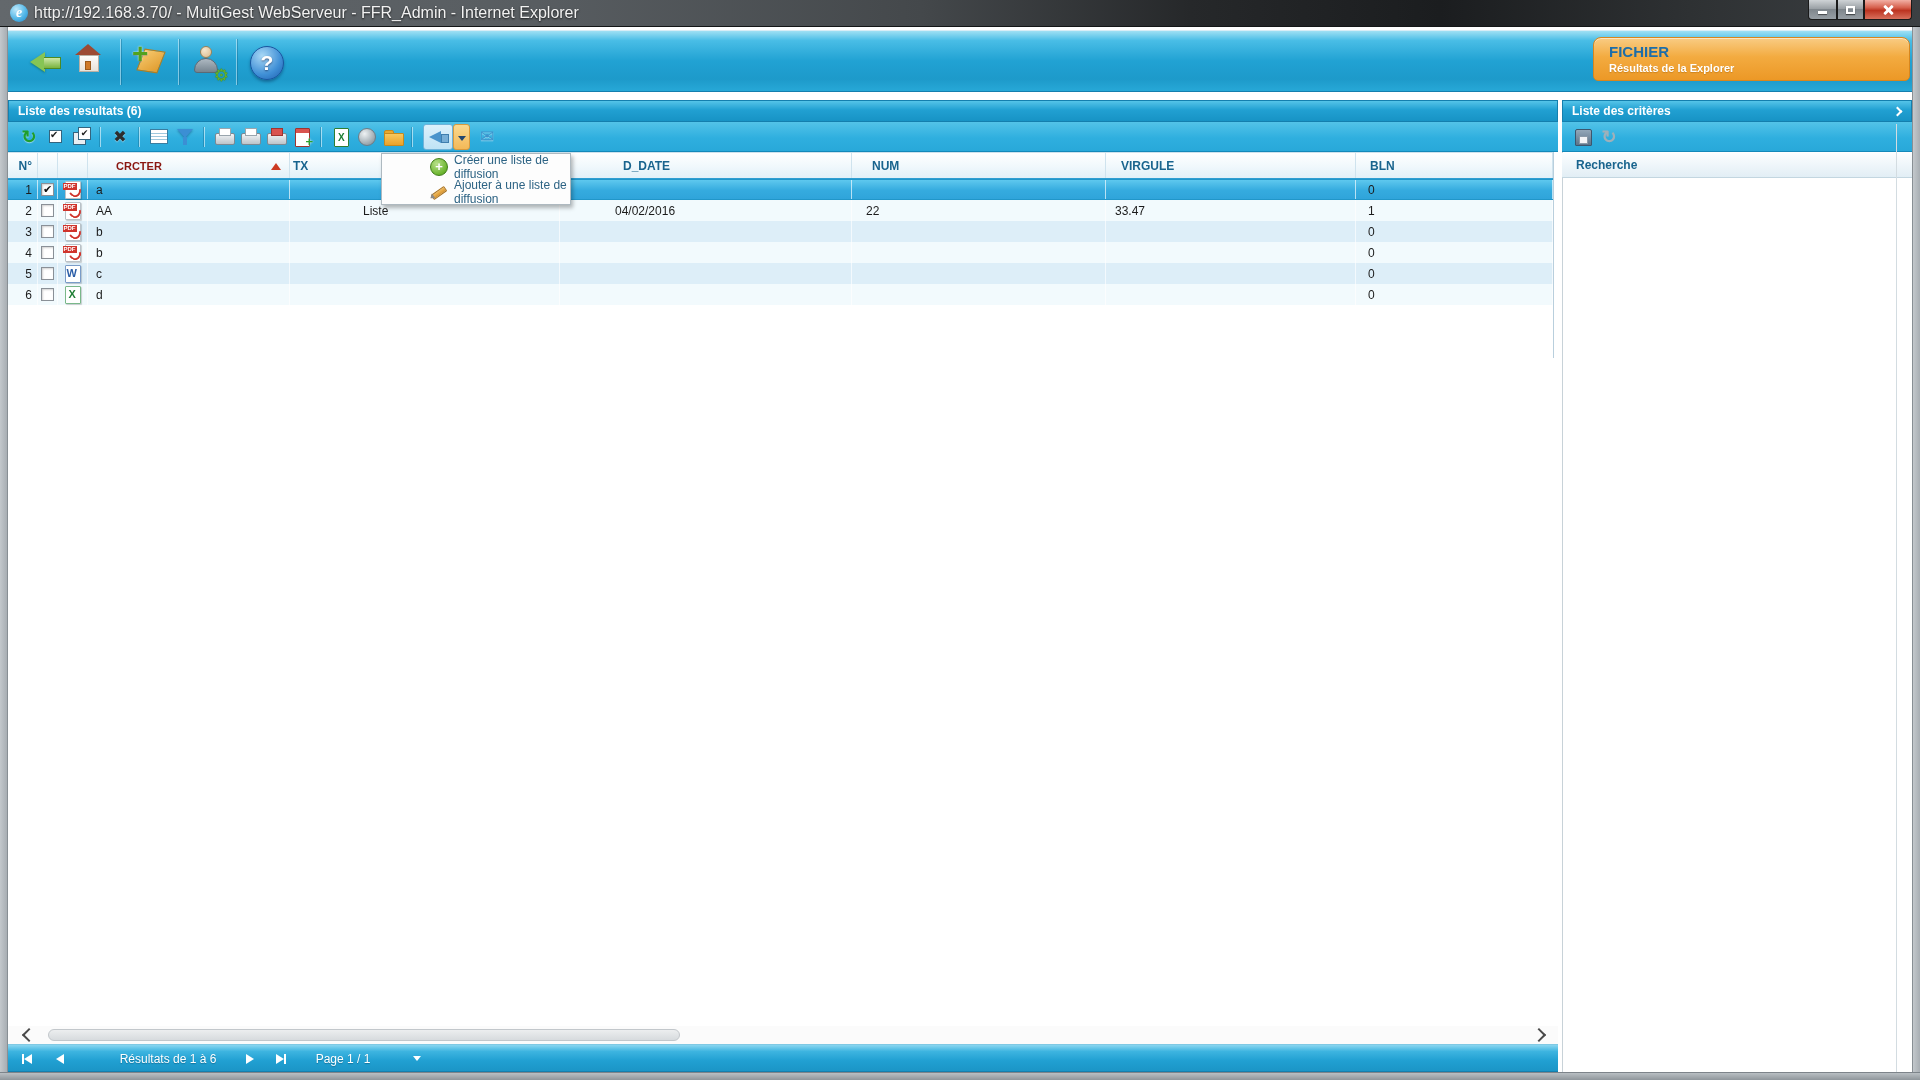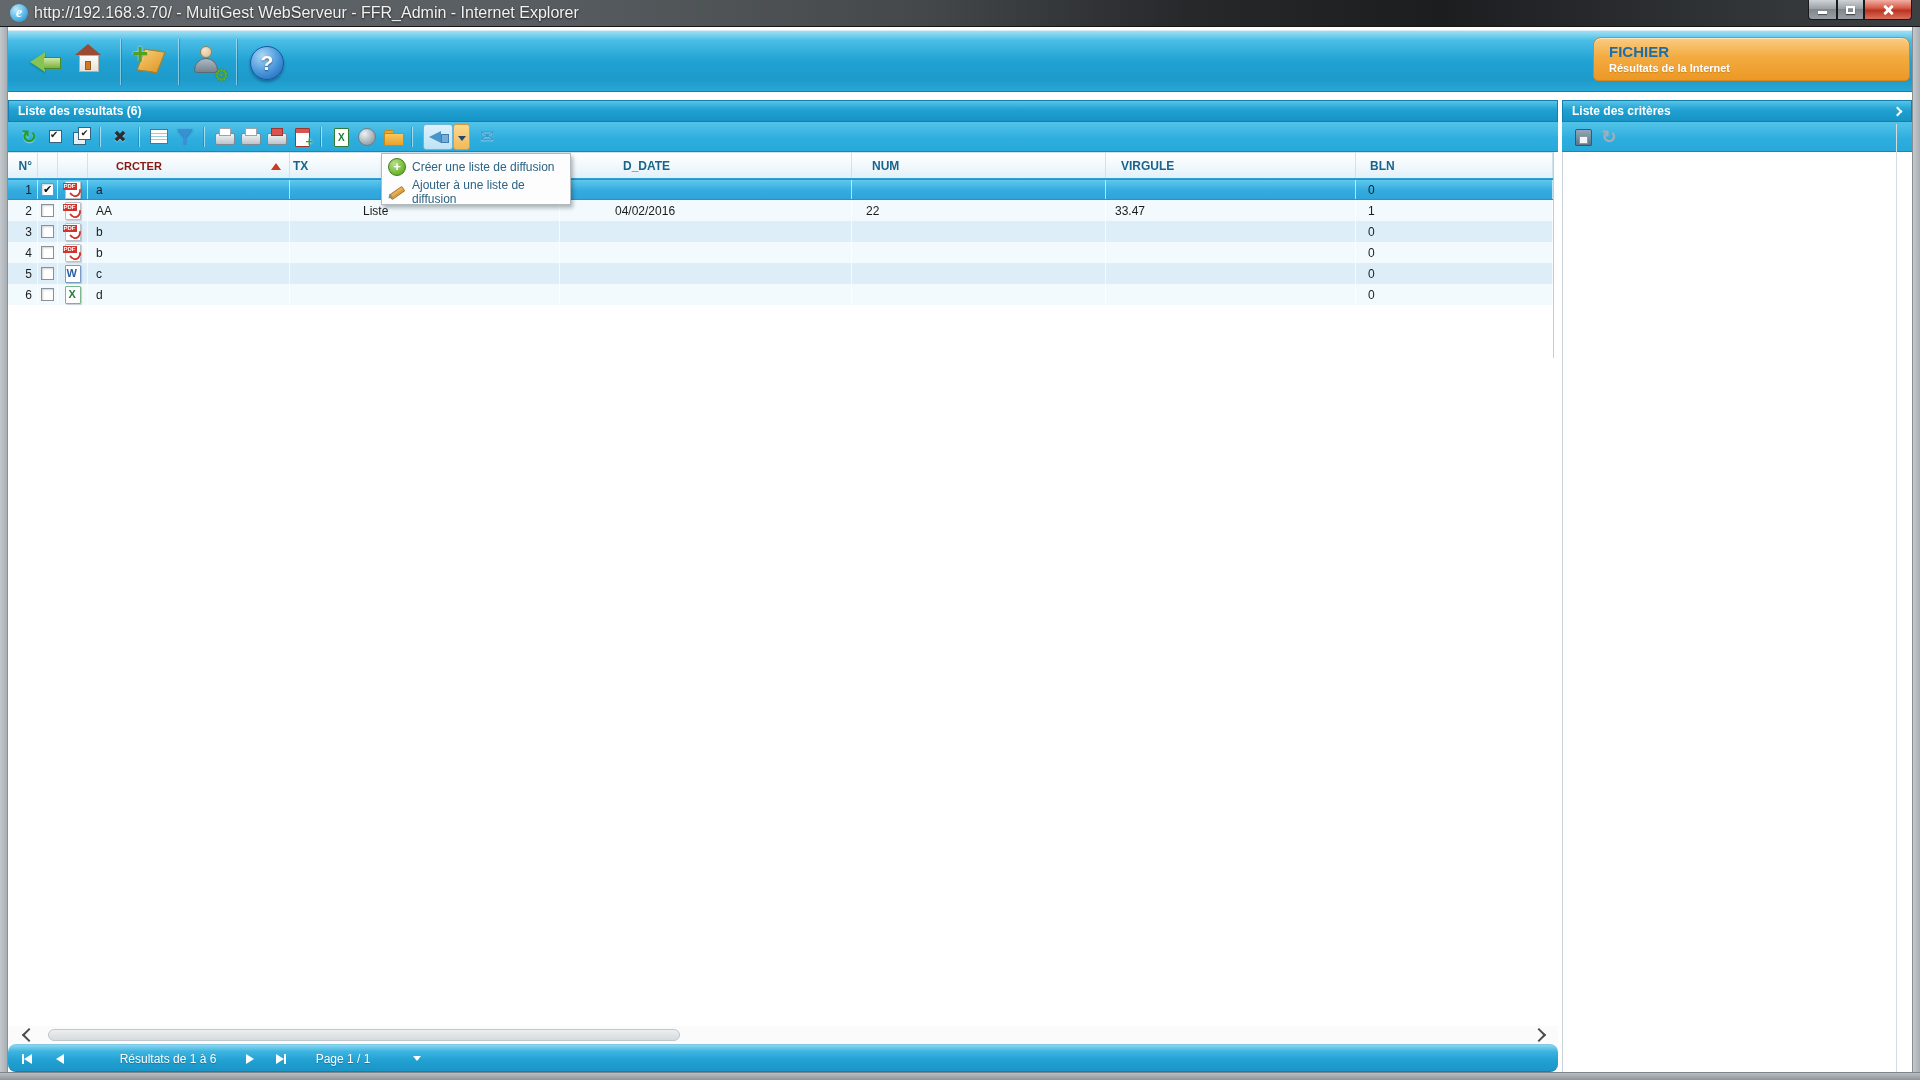--- a/index.html
+++ b/index.html
@@ -177,39 +177,39 @@
     border:2px solid #d0342c; border-radius:50%; border-top-color:transparent; border-left-color:transparent; transform:rotate(25deg); }
   .doc.word { border-color:#7a9cc8; }
   .doc.word .dlbl { position:absolute; top:2px; left:1px; color:#2b5ea7; font-size:11px; font-weight:bold; line-height:11px; }
   .doc.excel { border-color:#7ab88a; }
   .doc.excel .dlbl { position:absolute; top:2px; left:3px; color:#1e7e34; font-size:11px; font-weight:bold; line-height:11px; }
   .grid-edge { position:absolute; left:1545px; top:125px; width:1px; height:206px; background:#b9cfdd; }
 
   
   .menu { position:absolute; left:373px; top:126px; width:190px; background:#fdfdfd;
     border:1px solid #aeb9c0; box-shadow:2px 3px 4px rgba(0,0,0,.28); z-index:50; }
-  .menu-item { height:25px; display:flex; align-items:center; padding-left:6px; cursor:pointer; color:#2d6384; font-size:12px; }
+  .menu-item { height:25px; display:flex; align-items:center; padding-left:24px; cursor:pointer; color:#2d6384; font-size:12px;margin-left:24px; }
   .mi-ico { width:17px; height:17px; position:relative; margin-right:7px; flex:none; }
   .i-addcircle::before { content:"+"; position:absolute; left:0; top:0; width:16px; height:16px; border-radius:50%;
     background:radial-gradient(circle at 35% 30%,#b8e08a,#6cb52f 70%,#4f9420); border:1px solid #3f7d18;
     color:#fff; font-weight:bold; font-size:13px; line-height:15px; text-align:center; }
   .i-pencil::before { content:""; position:absolute; left:1px; top:7px; width:14px; height:4px;
     background:linear-gradient(180deg,#f2bc5e,#d8932c); border:1px solid #a8701c; border-radius:1px; transform:rotate(-35deg); }
   .i-pencil::after { content:""; position:absolute; left:0; top:11px; border-top:3px solid transparent; border-bottom:3px solid transparent; border-right:4px solid #8a8a8a; transform:rotate(-35deg); }
 
   
   .hscroll { position:absolute; left:0; top:999px; width:1550px; height:18px; background:#fbfbfb; }
   .hs-arrow { position:absolute; top:4px; width:10px; height:10px; cursor:pointer; }
   .hs-arrow.l { left:16px; border-left:2px solid #4a4a4a; border-bottom:2px solid #4a4a4a; transform:rotate(45deg); }
   .hs-arrow.r { right:14px; border-right:2px solid #4a4a4a; border-top:2px solid #4a4a4a; transform:rotate(45deg); }
   .hs-thumb { position:absolute; left:40px; top:3px; width:632px; height:12px; background:linear-gradient(180deg,#eceeef,#d7dbde);
     border:1px solid #c2c7cb; border-radius:6px; cursor:grab; }
   .pagebar { position:absolute; left:0; top:1017px; width:1550px; height:28px;
     background:linear-gradient(180deg,#8ad6f0 0%,#3db4e0 25%,#21a0d2 60%,#1b95c6 100%);
-    border-top:1px solid #7fc9e4; border-bottom:1px solid #147fae; color:#fff; font-size:12px;border-radius:8px; }
+    border-top:1px solid #7fc9e4; border-bottom:1px solid #147fae; color:#fff; font-size:12px; }
   .pg { position:absolute; top:0; height:28px; display:flex; align-items:center; cursor:pointer; }
   .tri-l { width:0; height:0; border-top:5px solid transparent; border-bottom:5px solid transparent; border-right:8px solid #fff; }
   .tri-r { width:0; height:0; border-top:5px solid transparent; border-bottom:5px solid transparent; border-left:8px solid #fff; }
   .vbar { width:2px; height:10px; background:#fff; }
   .pg-label { position:absolute; top:0; height:28px; display:flex; align-items:center; justify-content:center;
     text-shadow:0 1px 1px rgba(0,60,90,.4); }
   .pg-dd { position:absolute; left:405px; top:11px; border-left:4px solid transparent; border-right:4px solid transparent;
     border-top:5px solid #fff; cursor:pointer; }
 
   
@@ -260,21 +260,21 @@
       <span class="nav-ico nav-user" style="left:182px">
         <span class="head"></span>
         <span class="bodyp"></span>
         <span class="gear">⚙</span>
       </span>
       <span class="nav-sep" style="left:228px"></span>
       <span class="nav-ico nav-help" style="left:240px"></span>
 
       <div class="fichier-tab">
         <div class="fichier-title">FICHIER</div>
-        <div class="fichier-sub">Résultats de la Internet</div>
+        <div class="fichier-sub">Résultats de la Explorer</div>
       </div>
     </div>
 
     <div class="bar-blue results-bar">
       <span>Liste des resultats (6)</span>
     </div>
 
     <div class="icobar main">
       <span class="rt i-refresh"></span>
       <span class="rt i-select"></span>
@@ -478,16 +478,19 @@
 
     <div class="rpanel"></div>
     <div class="bar-blue criteres-bar">
       <span>Liste des critères</span>
       <span class="chev-right"></span>
     </div>
     <div class="icobar side">
       <span class="rt i-save"></span>
       <span class="rt i-refresh-dis"></span>
     </div>
+    <div class="recherche-bar">
+      <span>Recherche</span>
+    </div>
     <div class="rp-scrollline"></div>
 
   </div>
 </div>
 
 </body></html>

